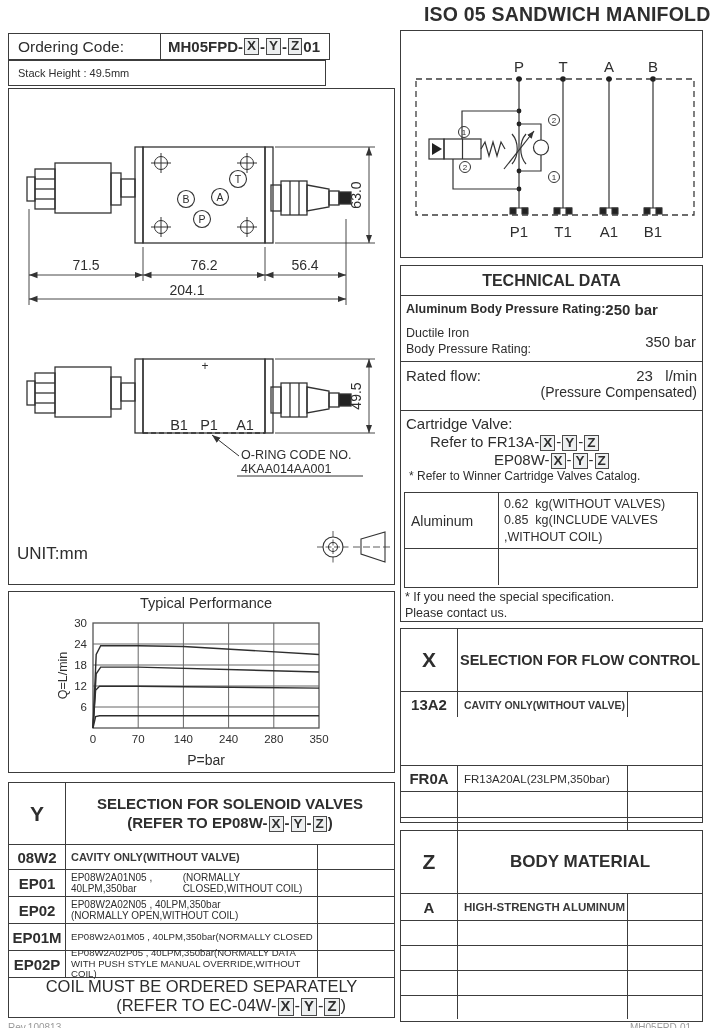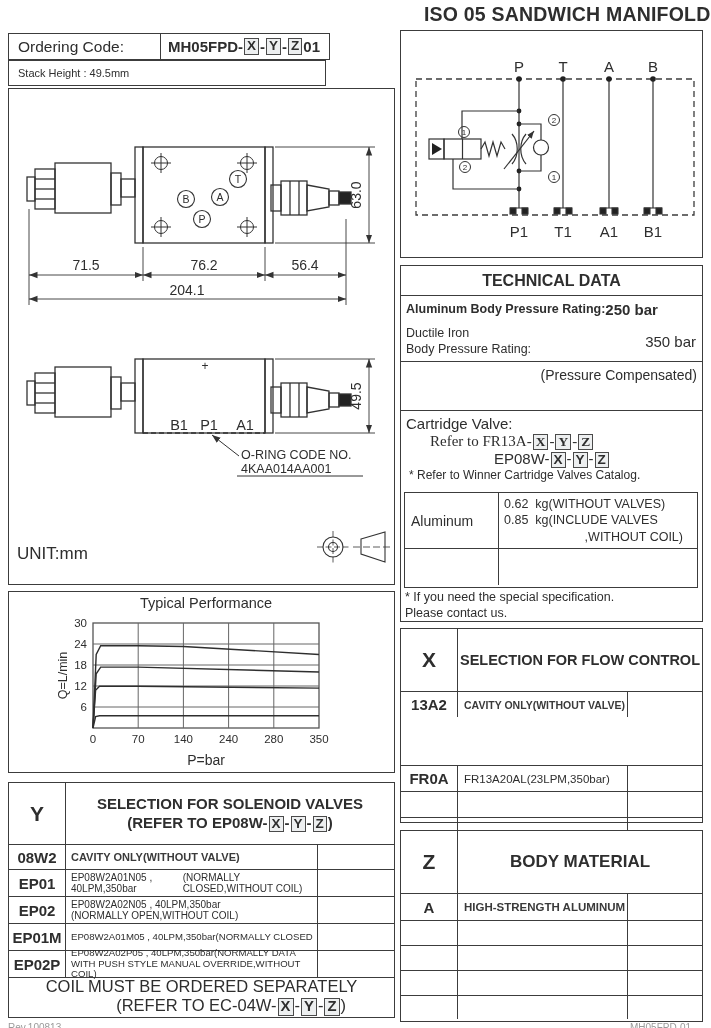--- a/index.html
+++ b/index.html
@@ -357,35 +357,39 @@
       <span style="font-size:15px;">250 bar</span>
     </div>
     <div style="height:39px;display:flex;align-items:center;justify-content:space-between;padding:0 6px 0 5px;border-bottom:1.4px solid #3c3c3c;">
       <span style="font-size:12.5px;line-height:1.25;">
         <span>Ductile Iron</span><br>
         <span>Body Pressure Rating:</span>
       </span>
       <span style="font-size:15px;">350 bar</span>
     </div>
     <div style="height:49px;padding:5px 5px 0 5px;border-bottom:1.4px solid #3c3c3c;box-sizing:border-box;">
+      <div style="display:flex;justify-content:space-between;">
+        <span style="font-size:15px;">Rated flow:</span>
+        <span class="pre" style="font-size:15px;">23   l/min</span>
+      </div>
       <div style="text-align:right;font-size:14px;">(Pressure Compensated)</div>
     </div>
     <div style="height:82px;padding:4px 5px 0 5px;box-sizing:border-box;font-size:15px;">
       <div>Cartridge Valve:</div>
-      <div style="padding-left:24px;margin-top:1px;font-family:Liberation Serif, serif;">Refer to FR13A-<span class="xyz">X</span>-<span class="xyz">Y</span>-<span class="xyz">Z</span></div>
+      <div style="padding-left:24px;margin-top:1px;">Refer to FR13A-<span class="xyz">X</span>-<span class="xyz">Y</span>-<span class="xyz">Z</span></div>
       <div style="padding-left:88px;margin-top:0;">EP08W-<span class="xyz">X</span>-<span class="xyz">Y</span>-<span class="xyz">Z</span></div>
       <div style="font-size:12px;padding-left:3px;">* Refer to Winner Cartridge Valves Catalog.</div>
     </div>
     <div style="position:absolute;left:3px;top:226px;width:294px;height:96px;border:1.4px solid #3c3c3c;box-sizing:border-box;">
       <div style="display:flex;height:56px;border-bottom:1.3px solid #3c3c3c;box-sizing:border-box;">
         <div class="cell rb" style="width:94px;padding-left:6px;font-size:14px;">Aluminum</div>
         <div style="flex:1;font-size:12.5px;line-height:1.3;padding:3px 0 0 5px;">
           <div class="pre">0.62  kg(WITHOUT VALVES)</div>
           <div class="pre">0.85  kg(INCLUDE VALVES</div>
-          <div class="pre" style="text-align:right;padding-right:14px;">,WITHOUT COIL)</div>
+          <div class="pre" style="text-align:left;padding-right:14px;">,WITHOUT COIL)</div>
         </div>
       </div>
       <div style="display:flex;height:36px;">
         <div class="cell rb" style="width:94px;"></div>
         <div style="flex:1;"></div>
       </div>
     </div>
     <div style="position:absolute;left:4px;top:324px;font-size:12.5px;line-height:1.25;">
       <div>* If you need the special specification.</div>
       <div>Please contact us.</div>

